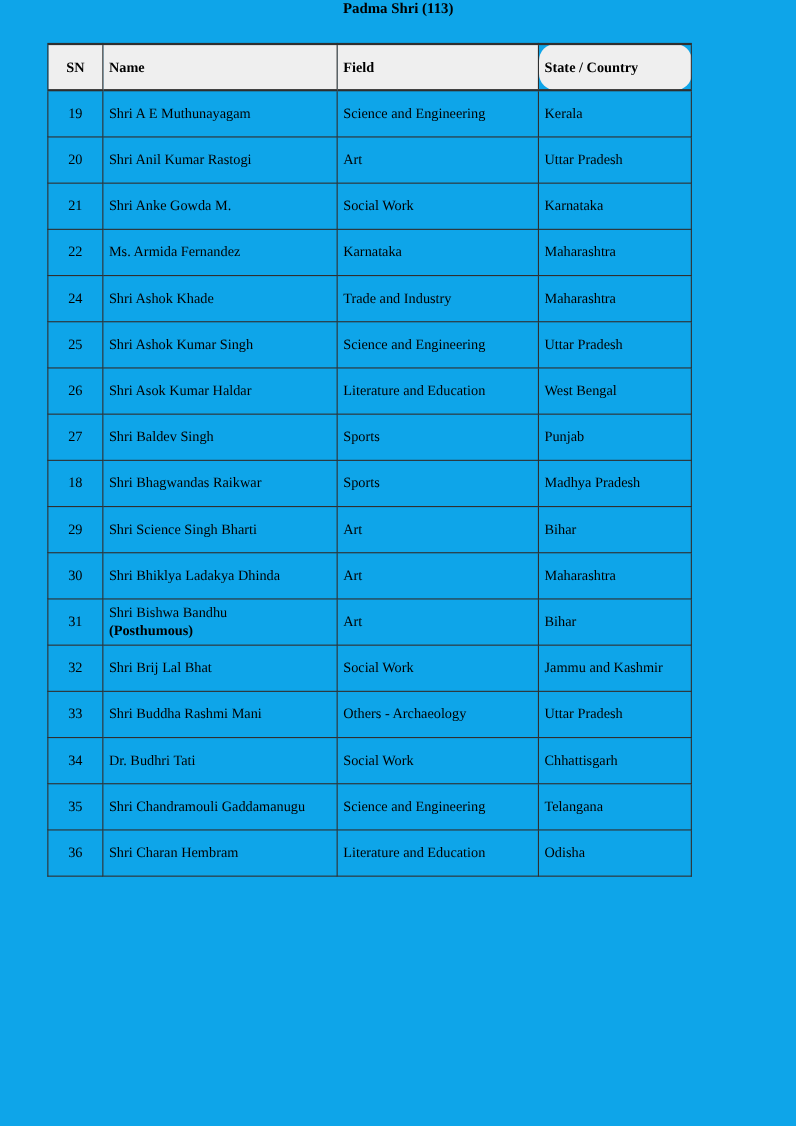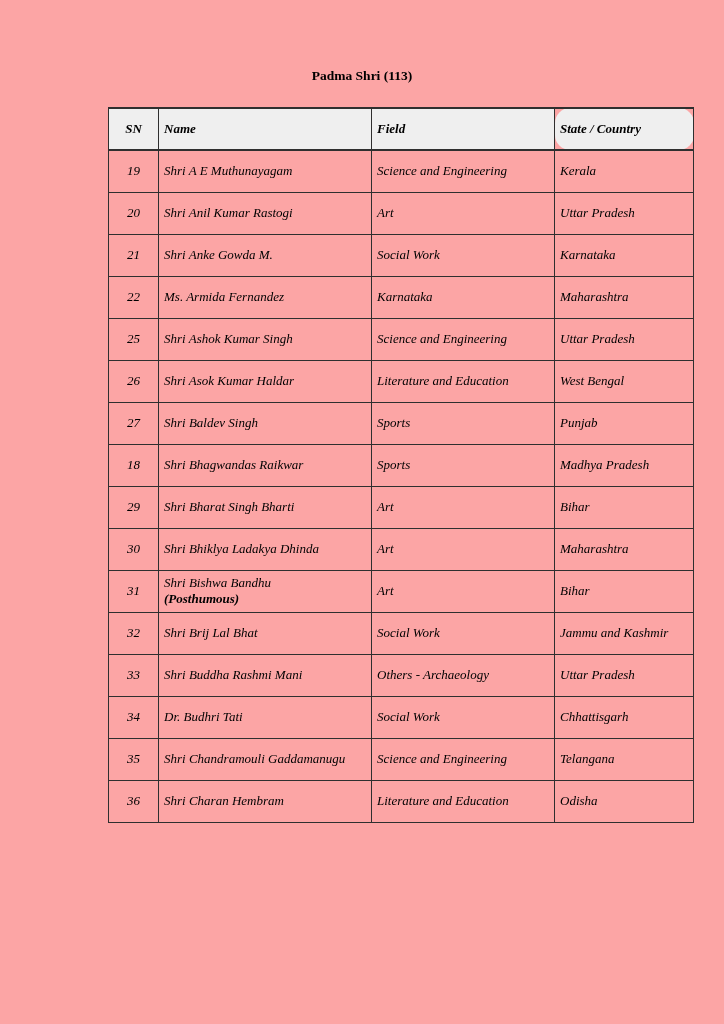--- a/index.html
+++ b/index.html
@@ -6,37 +6,35 @@
   html, body {
     width: 724px;
     height: 1024px;
     background: #ffffff;
     font-family: "Liberation Serif", serif;
     color: #000000;
   }
   .page {
     width: 724px;
     height: 1024px;
-    padding-top: 68px;
-    background: #fca5a5;
+    background: #0ea5e9;
   }
   .doc-title {
     text-align: center;
     font-weight: bold;
     font-size: 13.5px;
     margin-bottom: 23px;
   }
   table.awards {
     border-collapse: collapse;
-    margin-left: 108px;
+    margin-left: 43px;
     width: 585px;
     table-layout: fixed;
     border: 1px solid #2f2f2f;
     border-top: 2px solid #2f2f2f;
-    font-style: italic;
   }
   table.awards th, table.awards td {
     border: 1px solid #2f2f2f;
     font-size: 13px;
     vertical-align: middle;
   }
   table.awards thead th {
     background: #efefef;
     font-weight: bold;
     height: 42px;
@@ -90,20 +88,26 @@
           <td class="cell-field">Social Work</td>
           <td class="cell-state">Karnataka</td>
         </tr>
         <tr>
           <td class="cell-sn">22</td>
           <td class="cell-name"><span>Ms. Armida Fernandez</span></td>
           <td class="cell-field">Karnataka</td>
           <td class="cell-state">Maharashtra</td>
         </tr>
         <tr>
+          <td class="cell-sn">24</td>
+          <td class="cell-name"><span>Shri Ashok Khade</span></td>
+          <td class="cell-field">Trade and Industry</td>
+          <td class="cell-state">Maharashtra</td>
+        </tr>
+        <tr>
           <td class="cell-sn">25</td>
           <td class="cell-name"><span>Shri Ashok Kumar Singh</span></td>
           <td class="cell-field">Science and Engineering</td>
           <td class="cell-state">Uttar Pradesh</td>
         </tr>
         <tr>
           <td class="cell-sn">26</td>
           <td class="cell-name"><span>Shri Asok Kumar Haldar</span></td>
           <td class="cell-field">Literature and Education</td>
           <td class="cell-state">West Bengal</td>
@@ -115,21 +119,21 @@
           <td class="cell-state">Punjab</td>
         </tr>
         <tr>
           <td class="cell-sn">18</td>
           <td class="cell-name"><span>Shri Bhagwandas Raikwar</span></td>
           <td class="cell-field">Sports</td>
           <td class="cell-state">Madhya Pradesh</td>
         </tr>
         <tr>
           <td class="cell-sn">29</td>
-          <td class="cell-name"><span>Shri Bharat Singh Bharti</span></td>
+          <td class="cell-name"><span>Shri Science Singh Bharti</span></td>
           <td class="cell-field">Art</td>
           <td class="cell-state">Bihar</td>
         </tr>
         <tr>
           <td class="cell-sn">30</td>
           <td class="cell-name"><span>Shri Bhiklya Ladakya Dhinda</span></td>
           <td class="cell-field">Art</td>
           <td class="cell-state">Maharashtra</td>
         </tr>
         <tr>

